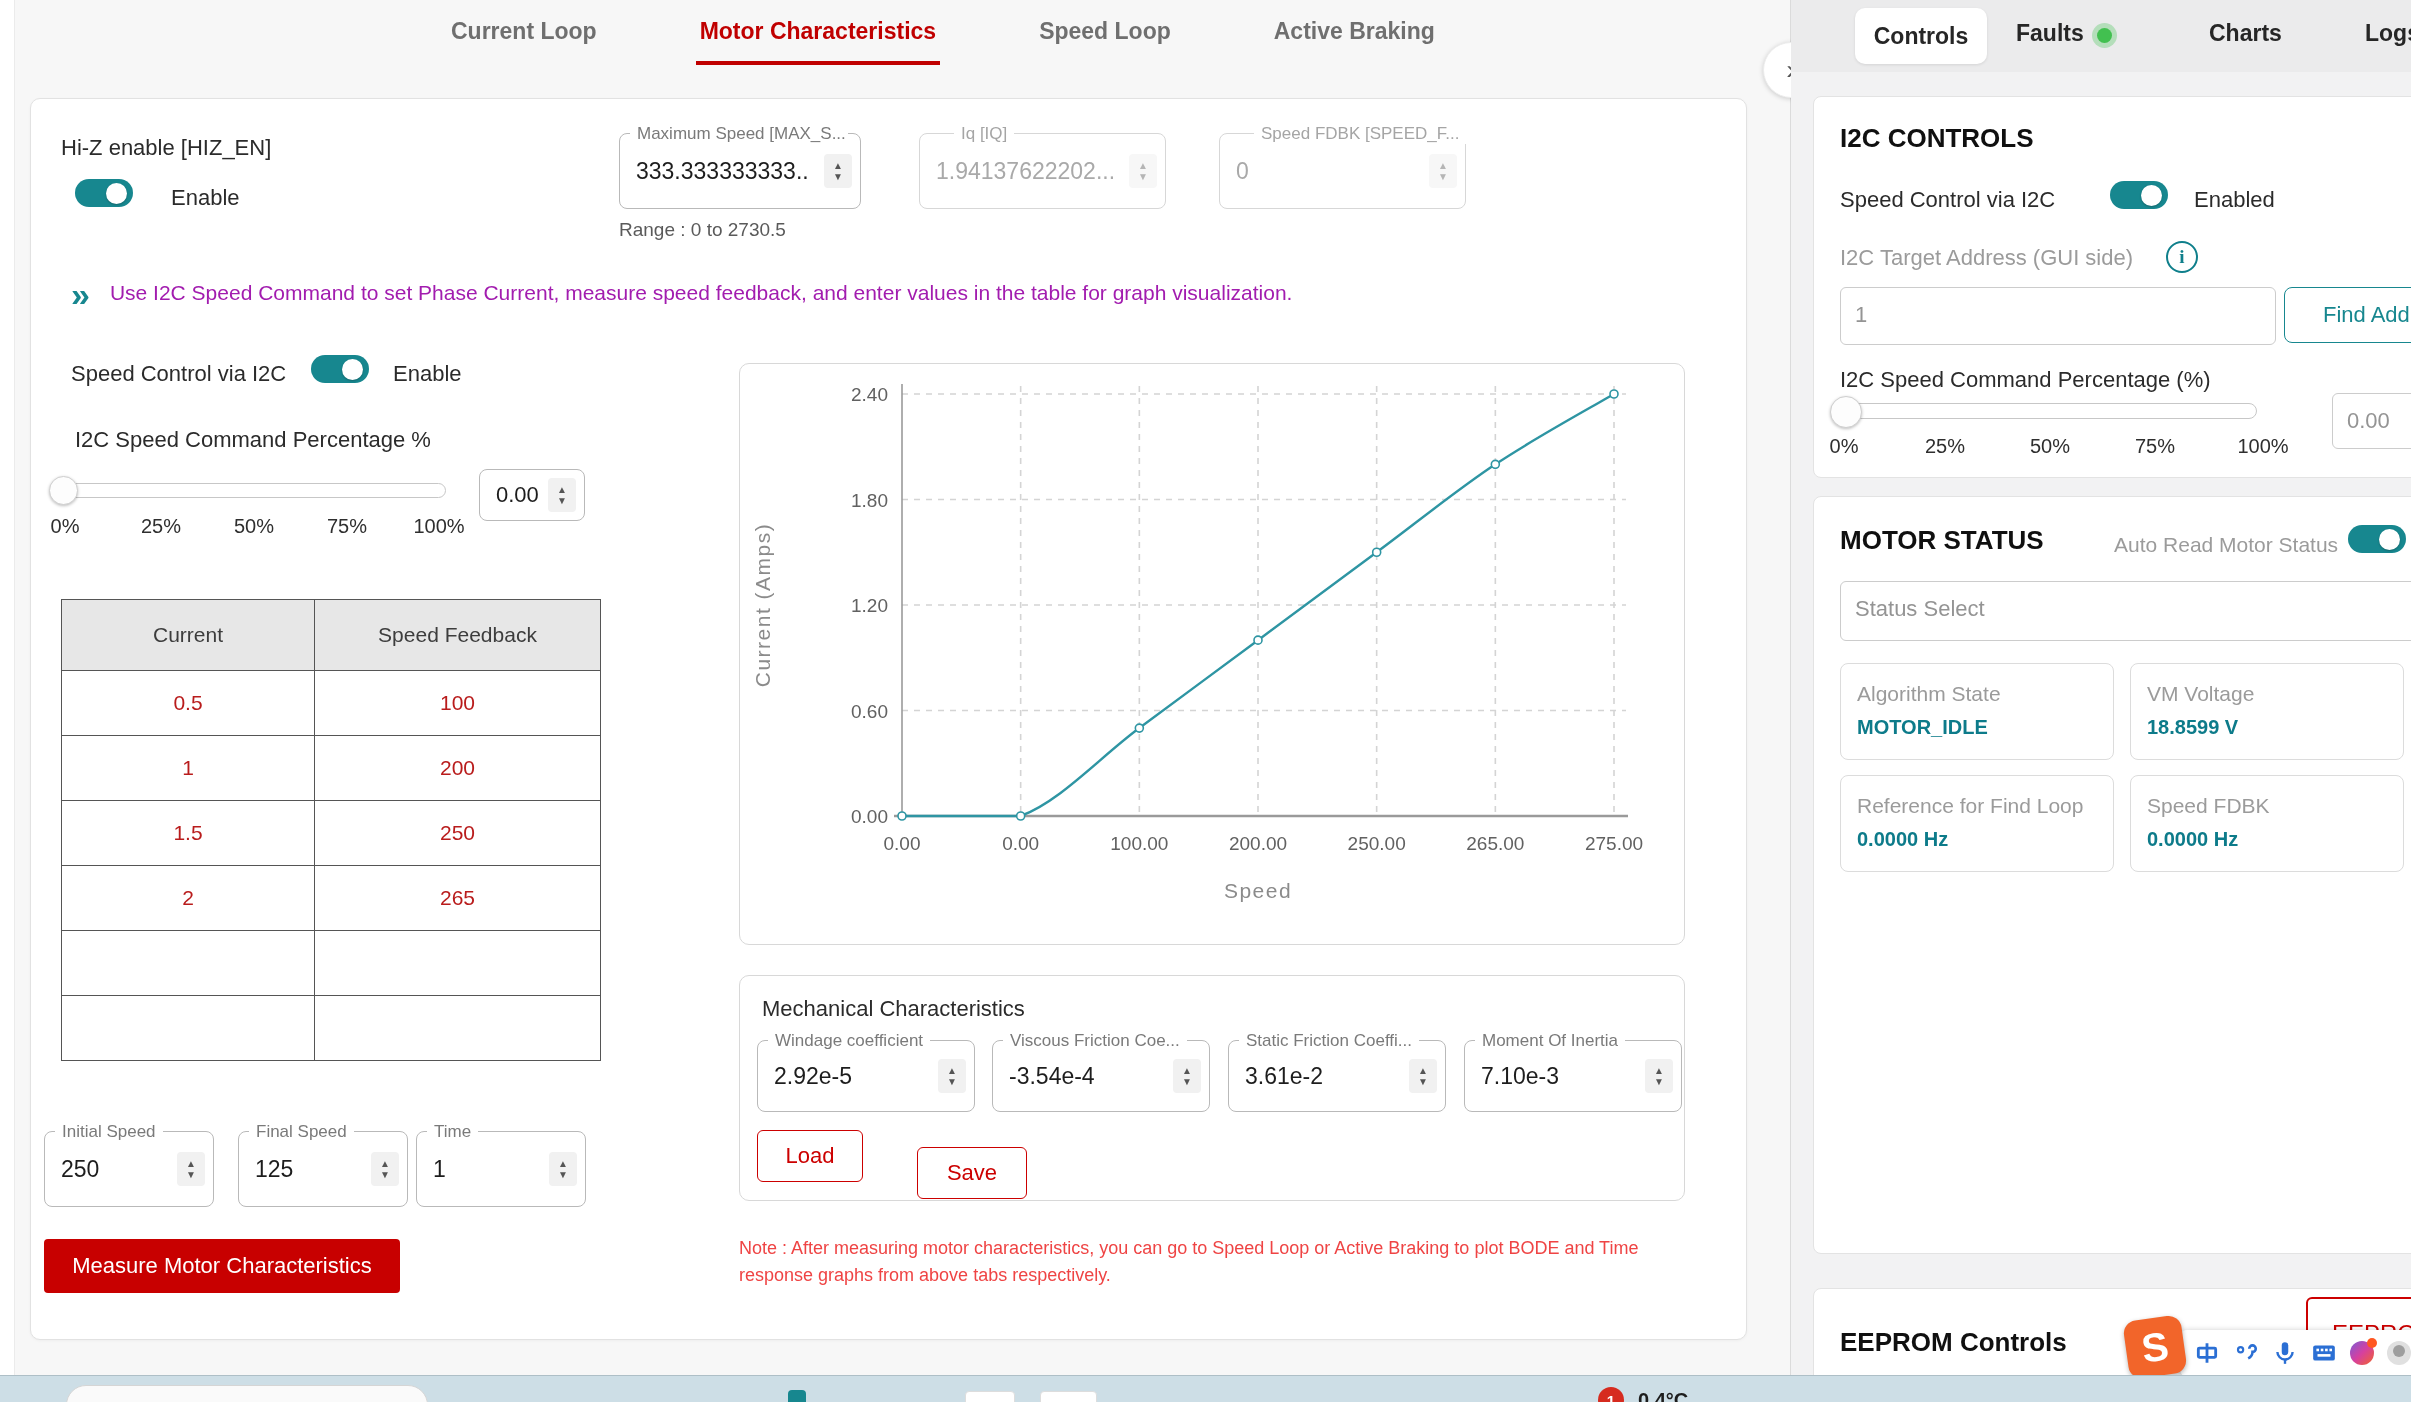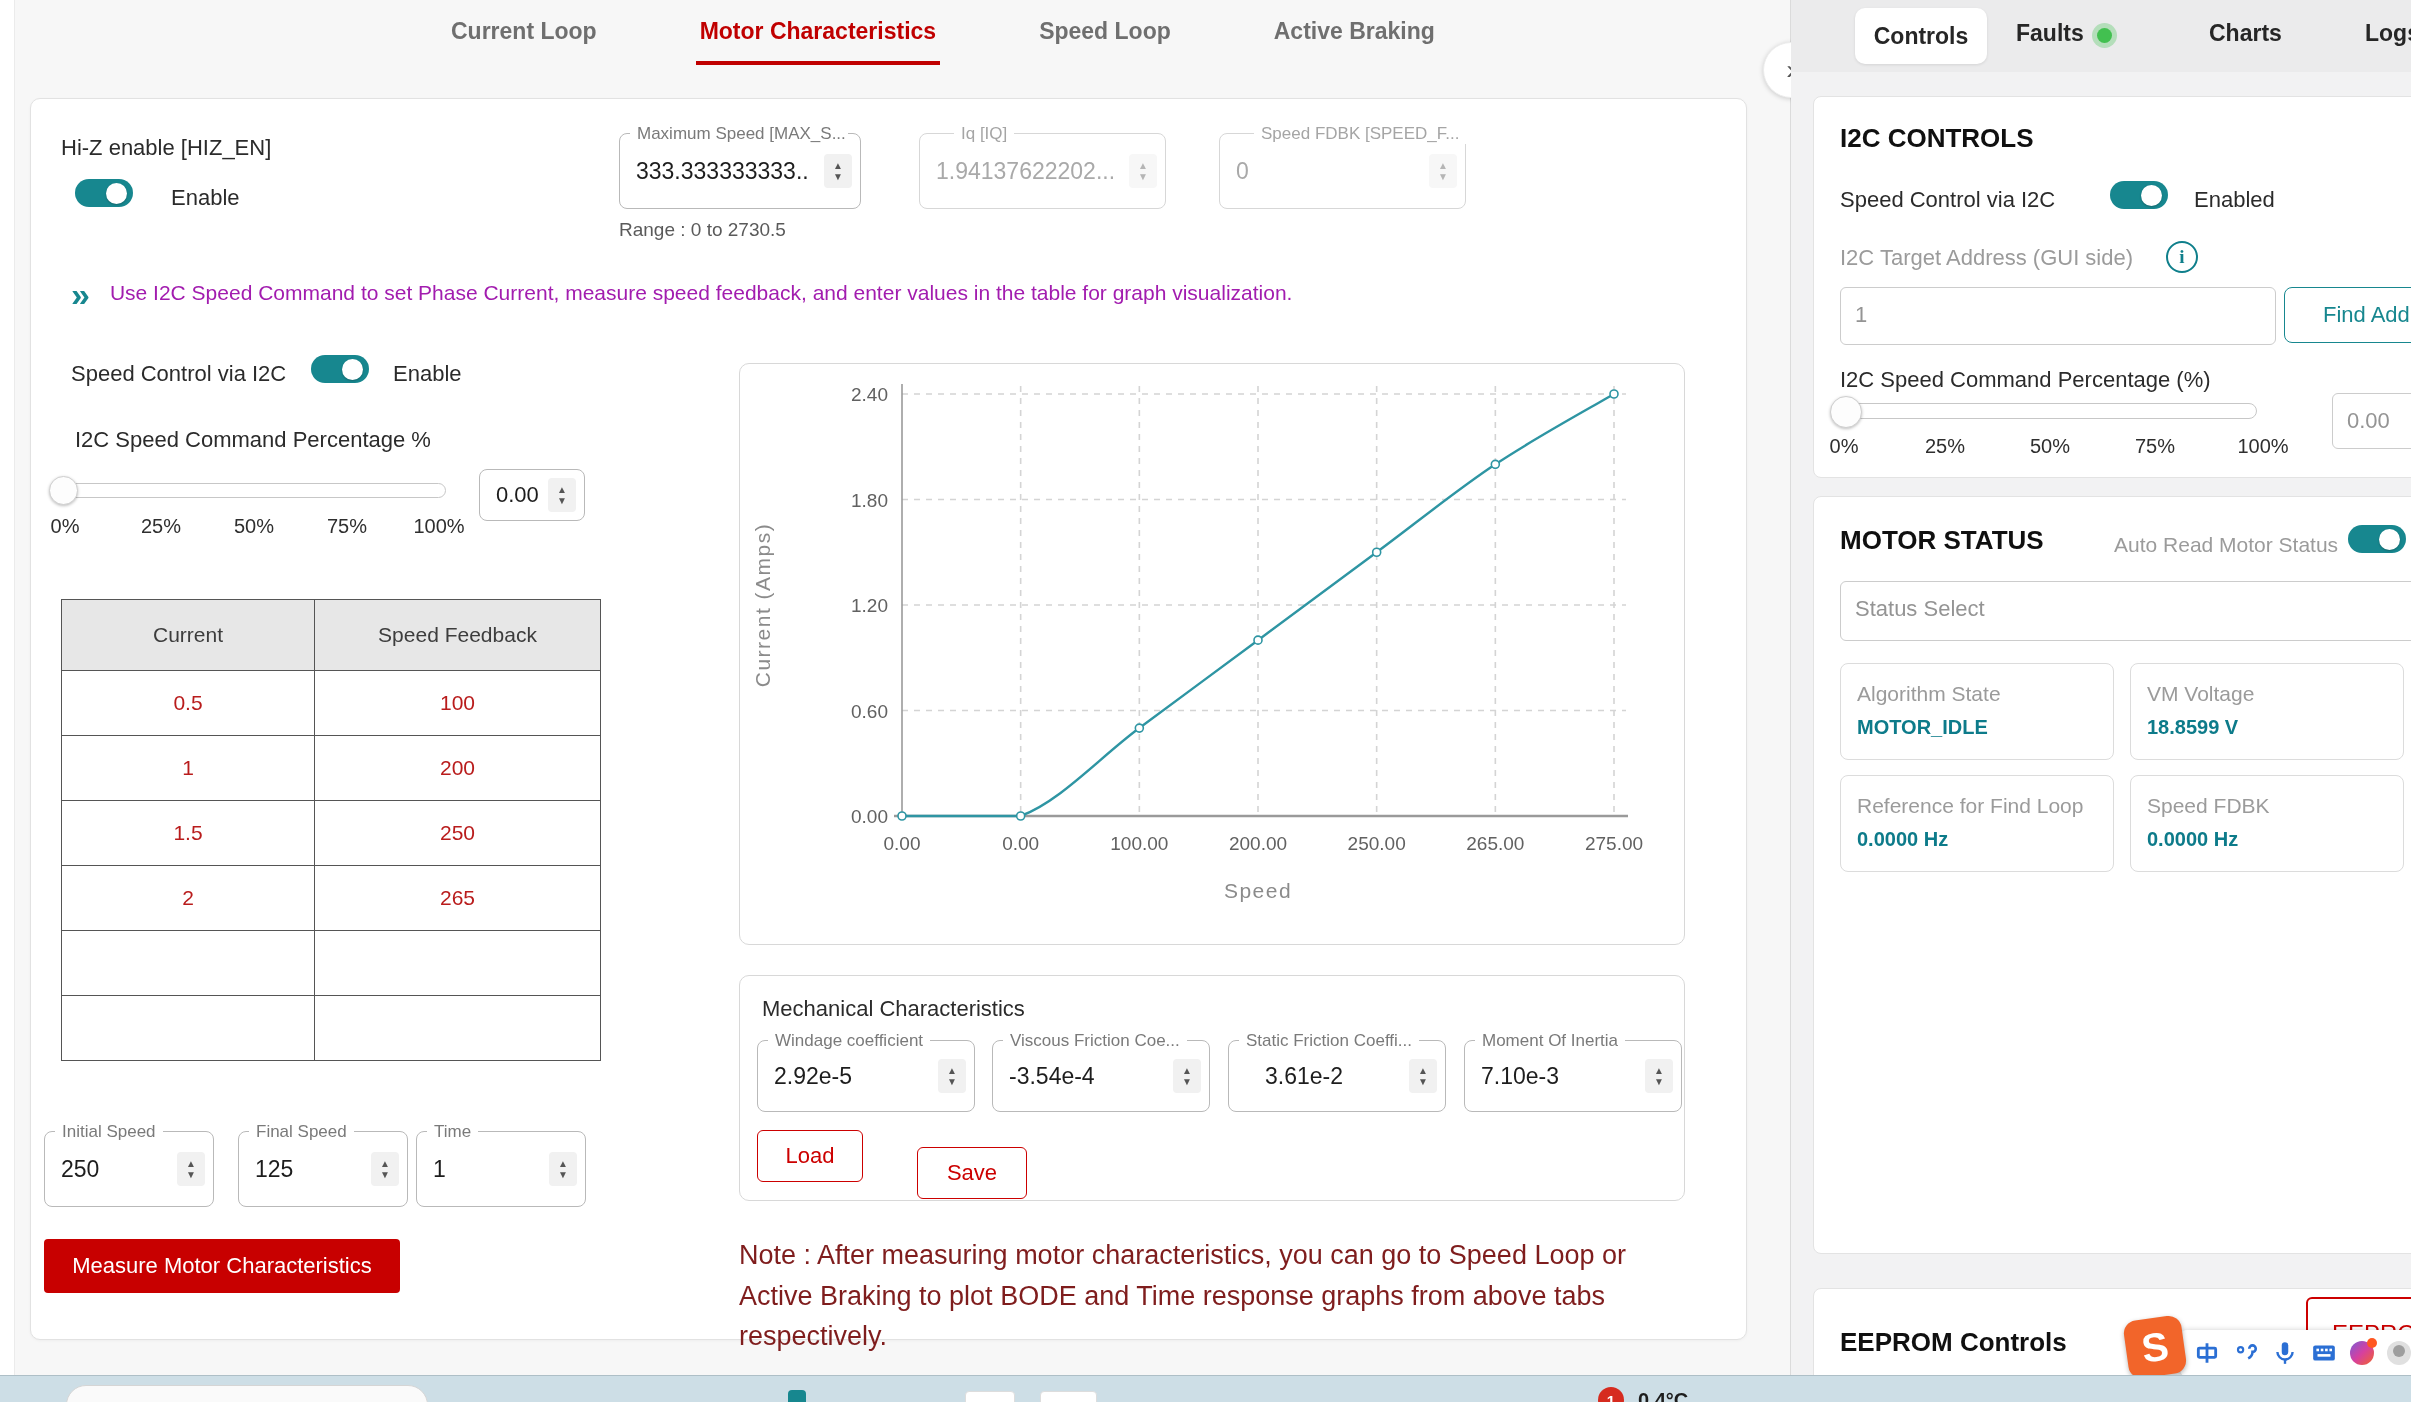--- a/index.html
+++ b/index.html
@@ -52,21 +52,21 @@
   .btn-teal-o{position:absolute;background:#fff;color:#17878f;font-size:22px;border:1.5px solid #17878f;border-radius:8px;display:flex;align-items:center;cursor:pointer;padding-left:38px;}
   
   #chart-card{left:708px;top:264px;width:944px;height:580px;border-radius:10px;border:1px solid #d8d8d8;position:absolute;background:#fff;}
   #mech-card{left:708px;top:876px;width:944px;height:224px;position:absolute;background:#fff;border:1px solid #d8d8d8;border-radius:10px;}
   .grid{stroke:#d4d4d4;stroke-width:1.6;stroke-dasharray:6 6;fill:none;}
   .axis{stroke:#9a9a9a;stroke-width:1.6;}
   .tickt{font-size:19px;fill:#616161;font-family:"Liberation Sans",sans-serif;}
   .axlabel{font-size:21px;fill:#8b8b8b;letter-spacing:1.5px;font-family:"Liberation Sans",sans-serif;}
   .series{fill:none;stroke:#2e95a3;stroke-width:2.4;}
   .marker{fill:#fff;stroke:#2e95a3;stroke-width:1.6;}
-  .note{position:absolute;font-size:27px;color:#7f1d1d;line-height:1.5;}
+  .note{position:absolute;font-size:18px;color:#ef4444;line-height:1.5;}
   
   #rpanel{position:absolute;left:1791px;top:0;width:620px;height:1375px;background:#f2f2f3;}
   #rp-tabbar{position:absolute;left:0;top:0;width:620px;height:72px;background:#ebebec;}
   .rp-tab{position:absolute;font-size:23px;font-weight:600;color:#262626;top:20px;cursor:pointer;white-space:nowrap;}
   #tab-controls{left:64px;top:8px;width:132px;height:56px;background:#fff;border-radius:10px;box-shadow:0 1px 3px rgba(0,0,0,.10);display:flex;align-items:center;justify-content:center;}
   .fault-dot{position:absolute;width:15px;height:15px;border-radius:50%;background:#42c050;box-shadow:0 0 0 5px rgba(76,197,94,.35);}
   .rp-card{position:absolute;background:#fff;border:1px solid #e3e3e3;border-radius:8px;}
   .rp-title{position:absolute;font-size:26px;font-weight:bold;color:#101010;white-space:nowrap;}
   .rp-grey{position:absolute;font-size:22px;color:#9b9b9b;white-space:nowrap;}
   .rp-dark{position:absolute;font-size:22px;color:#2b2b2b;white-space:nowrap;}
@@ -282,21 +282,21 @@
     <div class="ofield" style="left:252px;top:64px;width:216px;height:70px;">
       <span class="flabel">Viscous Friction Coe...</span>
       <span class="fvalue" style="top:22px;">-3.54e-4</span>
       <span class="spin" style="top:18px;">
           <i>▲</i>
           <i>▼</i>
         </span>
     </div>
     <div class="ofield" style="left:488px;top:64px;width:216px;height:70px;">
       <span class="flabel">Static Friction Coeffi...</span>
-      <span class="fvalue" style="top:22px;margin-left:20px;">3.61e-2</span>
+      <span class="fvalue" style="top:22px;">3.61e-2</span>
       <span class="spin" style="top:18px;">
           <i>▲</i>
           <i>▼</i>
         </span>
     </div>
     <div class="ofield" style="left:724px;top:64px;width:216px;height:70px;">
       <span class="flabel">Moment Of Inertia</span>
       <span class="fvalue" style="top:22px;">7.10e-3</span>
       <span class="spin" style="top:18px;">
           <i>▲</i>

